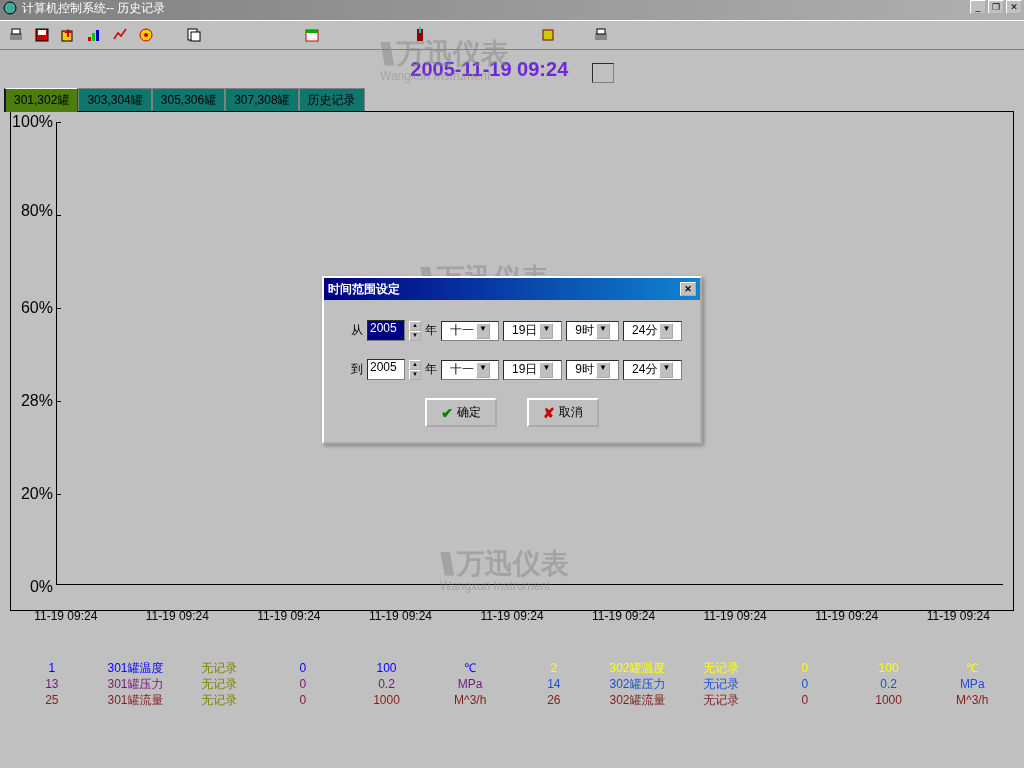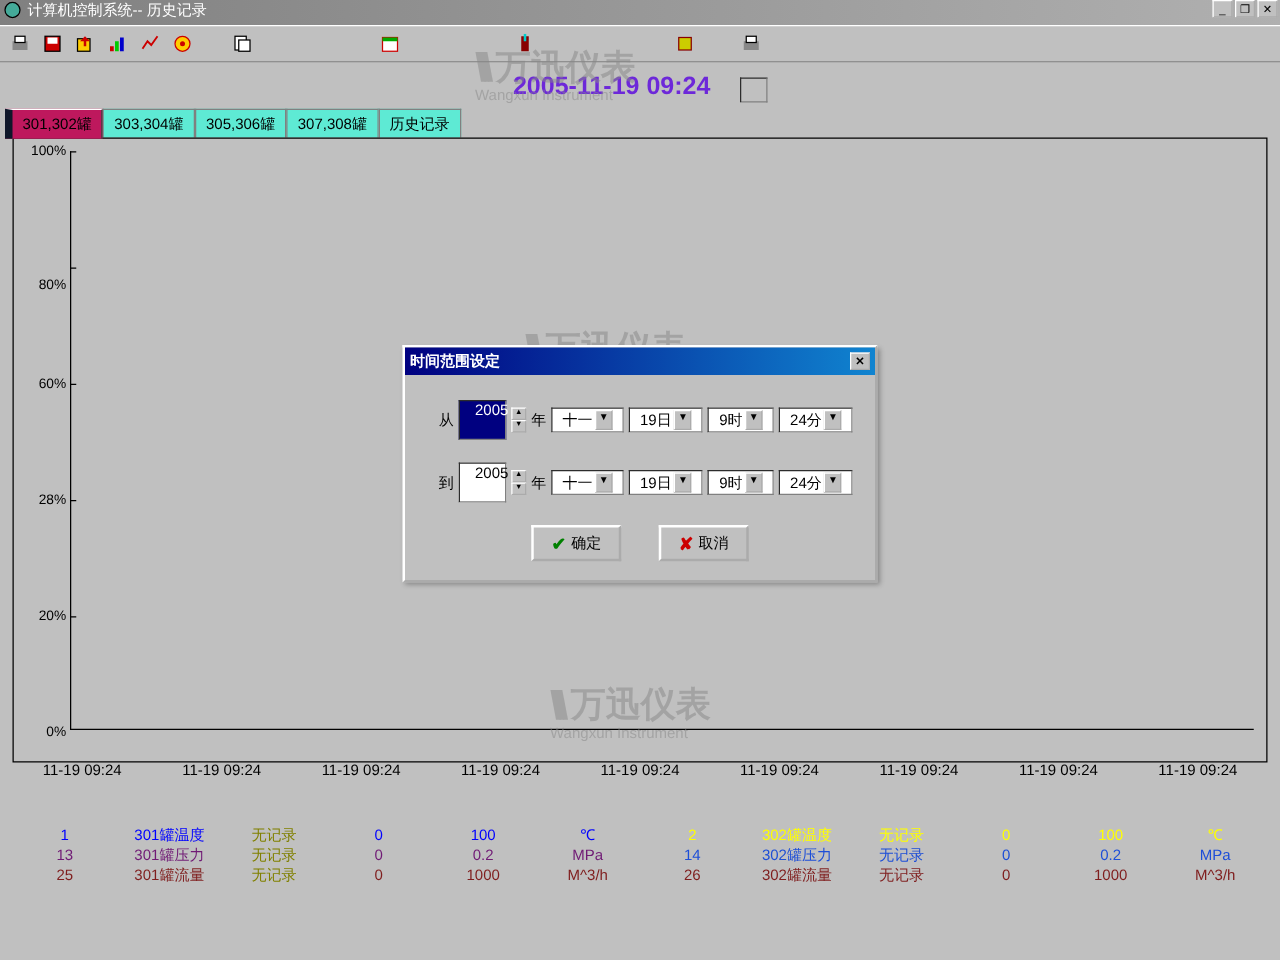--- a/index.html
+++ b/index.html
@@ -10,25 +10,25 @@
 .titlebar-btns{display:flex;gap:2px}
 .titlebar-btn{width:16px;height:14px;background:#c0c0c0;border:1px outset #fff;font-size:9px;display:flex;align-items:center;justify-content:center;color:#000}
 .toolbar{height:30px;background:#c0c0c0;border-top:1px solid #fff;border-bottom:1px solid #808080;display:flex;align-items:center;padding:0 4px;gap:2px}
 .tb-btn{width:24px;height:24px;display:flex;align-items:center;justify-content:center;border:1px solid transparent}
 .tb-sep{width:20px}
 .main{background:#c0c0c0;height:718px;position:relative}
 .timestamp-row{text-align:center;padding:8px 0;position:relative}
 .timestamp{font-size:20px;font-weight:bold;color:#6d28d9;display:inline-block}
 .ts-box{width:22px;height:20px;border:1px inset #808080;background:#c0c0c0;display:inline-block;vertical-align:middle;margin-left:20px}
 .tabs{display:flex;padding-left:4px;margin-top:-4px}
-.tab{padding:3px 8px;background:#5eead4;border:1px solid #808080;border-bottom:none;position:relative;top:1px}
-.tab.active{background:#be185d;border-top:1px solid #fff;border-left:6px solid #0f172a;border-right:1px solid #404040;z-index:2}
+.tab{padding:3px 8px;background:#0f766e;border:1px solid #808080;border-bottom:none;position:relative;top:1px}
+.tab.active{background:#4d7c0f;border-top:1px solid #fff;border-left:2px solid #0f172a;border-right:1px solid #404040;z-index:2}
 .chart-area{margin:0 10px;border:1px solid #000;background:#c0c0c0;height:500px;position:relative}
 .chart-inner{position:absolute;left:45px;top:10px;right:10px;bottom:25px;border-left:1px solid #000;border-bottom:1px solid #000}
-.ylabel{position:absolute;right:calc(100% - 42px);font-size:11px;transform:translateY(-50%)}
+.ylabel{position:absolute;right:calc(100% - 42px);font-size:16px;transform:translateY(-50%)}
 .ytick{position:absolute;left:45px;width:5px;height:1px;background:#000}
 .watermark{position:absolute;color:#888;opacity:0.5;pointer-events:none}
 .wm1{left:380px;top:35px}
 .wm2{left:420px;top:260px}
 .wm3{left:440px;top:545px}
 .wm-logo{font-size:32px;font-weight:bold;letter-spacing:-6px;display:inline-block;vertical-align:middle;margin-right:8px}
 .wm-cn{font-size:28px;font-weight:bold;display:inline-block;vertical-align:middle}
 .wm-en{font-size:12px;display:block;margin-top:-4px}
 .data-table{position:absolute;left:10px;right:10px;bottom:60px;font-size:12px;line-height:16px}
 .data-row{display:flex}
@@ -39,21 +39,21 @@
 .c-magenta{color:#7f1d1d}
 .c-black{color:#1d4ed8}
 .c-yellow{color:#ffff00}
 .dialog{position:absolute;left:322px;top:276px;width:380px;background:#c0c0c0;border:2px outset #fff;box-shadow:2px 2px 4px rgba(0,0,0,0.3);z-index:100}
 .dlg-title{height:20px;background:linear-gradient(to right,#000080,#1084d0);color:#fff;display:flex;align-items:center;padding:11px 4px;font-weight:bold}
 .dlg-title-text{flex:1}
 .dlg-close{width:16px;height:14px;background:#c0c0c0;border:1px outset #fff;color:#000;display:flex;align-items:center;justify-content:center;font-size:9px}
 .dlg-body{padding:20px 15px 15px 15px}
 .dlg-row{display:flex;align-items:center;margin-bottom:18px;gap:4px}
 .dlg-label{width:24px;text-align:right}
-.spin-input{width:38px;height:32px;border:1px inset #808080;background:#fff;padding:0 12px;display:inline-block}
+.spin-input{width:38px;height:21px;border:1px inset #808080;background:#fff;padding:0 2px;display:inline-block}
 .spin-input.sel{background:#000080;color:#fff}
 .spin-btns{display:inline-flex;flex-direction:column;width:12px}
 .spin-btn{height:10px;background:#c0c0c0;border:1px outset #fff;font-size:6px;line-height:6px;text-align:center}
 .combo{height:20px;border:1px inset #808080;background:#fff;display:inline-flex;align-items:center;padding:0 8px}
 .combo-btn{width:14px;height:16px;background:#c0c0c0;border:1px outset #fff;font-size:8px;text-align:center;margin-left:2px}
 .dlg-btns{display:flex;justify-content:center;gap:30px;margin-top:10px}
 .dlg-btn{padding:4px 14px;background:#c0c0c0;border:2px outset #fff;display:flex;align-items:center;gap:4px}
 .check-icon{color:#008000;font-weight:bold;font-size:14px}
 .x-icon{color:#cc0000;font-weight:bold;font-size:14px}
 .xtick-row{position:absolute;left:10px;right:10px;bottom:145px;display:flex;font-size:11px}
@@ -159,21 +159,21 @@
     <div class="tab active">301,302罐</div>
     <div class="tab">303,304罐</div>
     <div class="tab">305,306罐</div>
     <div class="tab">307,308罐</div>
     <div class="tab">历史记录</div>
   </div>
 
   <div class="chart-area">
     <div class="chart-inner"></div>
     <span class="ylabel" style="top:10px">100%</span>
-    <span class="ylabel" style="top:117px">80%</span>
+    <span class="ylabel" style="top:99px">80%</span>
     <span class="ylabel" style="top:196px">60%</span>
     <span class="ylabel" style="top:289px">28%</span>
     <span class="ylabel" style="top:382px">20%</span>
     <span class="ylabel" style="top:475px">0%</span>
     <span class="ytick" style="top:10px"></span>
     <span class="ytick" style="top:103px"></span>
     <span class="ytick" style="top:196px"></span>
     <span class="ytick" style="top:289px"></span>
     <span class="ytick" style="top:382px"></span>
   </div>

